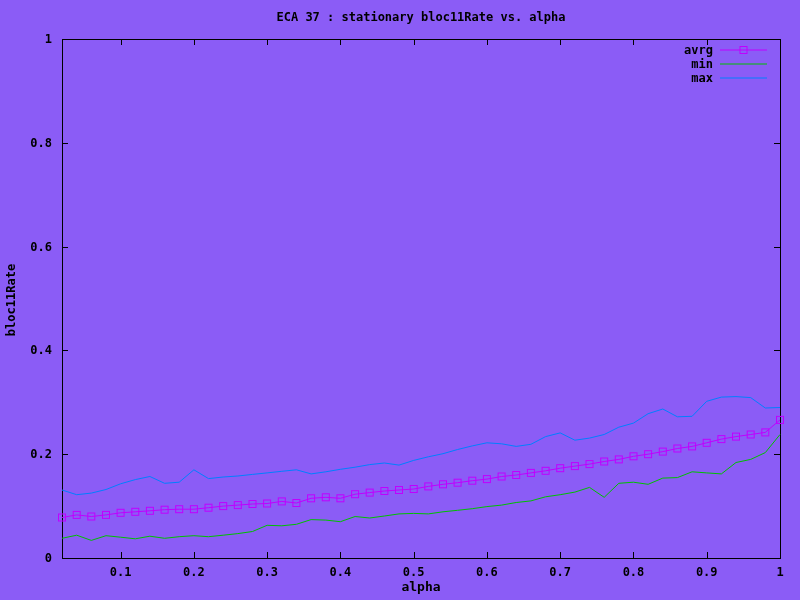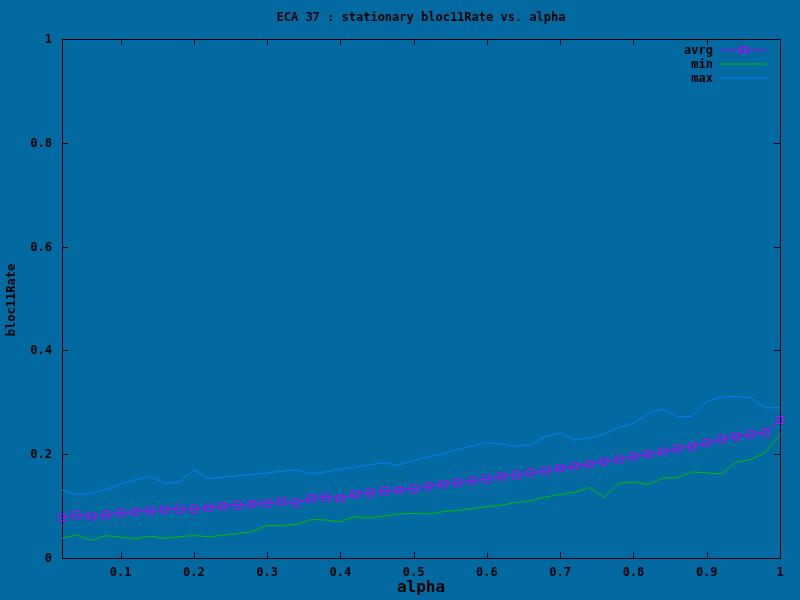--- a/index.html
+++ b/index.html
@@ -1,23 +1,23 @@
 <!DOCTYPE html>
 <html><head>
 <meta charset="utf-8">
 <style>
   html,body{margin:0;padding:0;background:#ffffff;}
-  #canvas{position:relative;width:800px;height:600px;background:#0369a1;overflow:hidden;
+  #canvas{position:relative;width:800px;height:600px;background:#8b5cf6;overflow:hidden;
           font-family:"DejaVu Sans Mono",monospace;}
   #chart-title{position:absolute;top:10px;left:62px;width:718px;text-align:center;
                font-size:12px;font-weight:bold;color:#000;white-space:pre;}
   #y-axis-label{position:absolute;top:300px;left:11px;transform:translate(-50%,-50%) rotate(-90deg);
                 font-size:12px;font-weight:bold;color:#000;white-space:nowrap;}
   #x-axis-label{position:absolute;top:586px;left:421px;transform:translate(-50%,-50%);
-                font-size:16px;font-weight:bold;color:#000;text-align:center;}
+                font-size:13px;font-weight:bold;color:#000;text-align:center;}
   svg text{font-family:"DejaVu Sans Mono",monospace;font-size:12px;font-weight:bold;fill:#000;}
 </style>
 </head>
 <body>
 
 <div id="canvas">
   <div id="chart-title">ECA 37 : stationary bloc11Rate vs. alpha</div>
   <div id="y-axis-label">bloc11Rate</div>
   <div id="x-axis-label">alpha</div>
   <svg id="chart-svg" width="800" height="600" viewBox="0 0 800 600" style="position:absolute;top:0;left:0;overflow:visible;">

